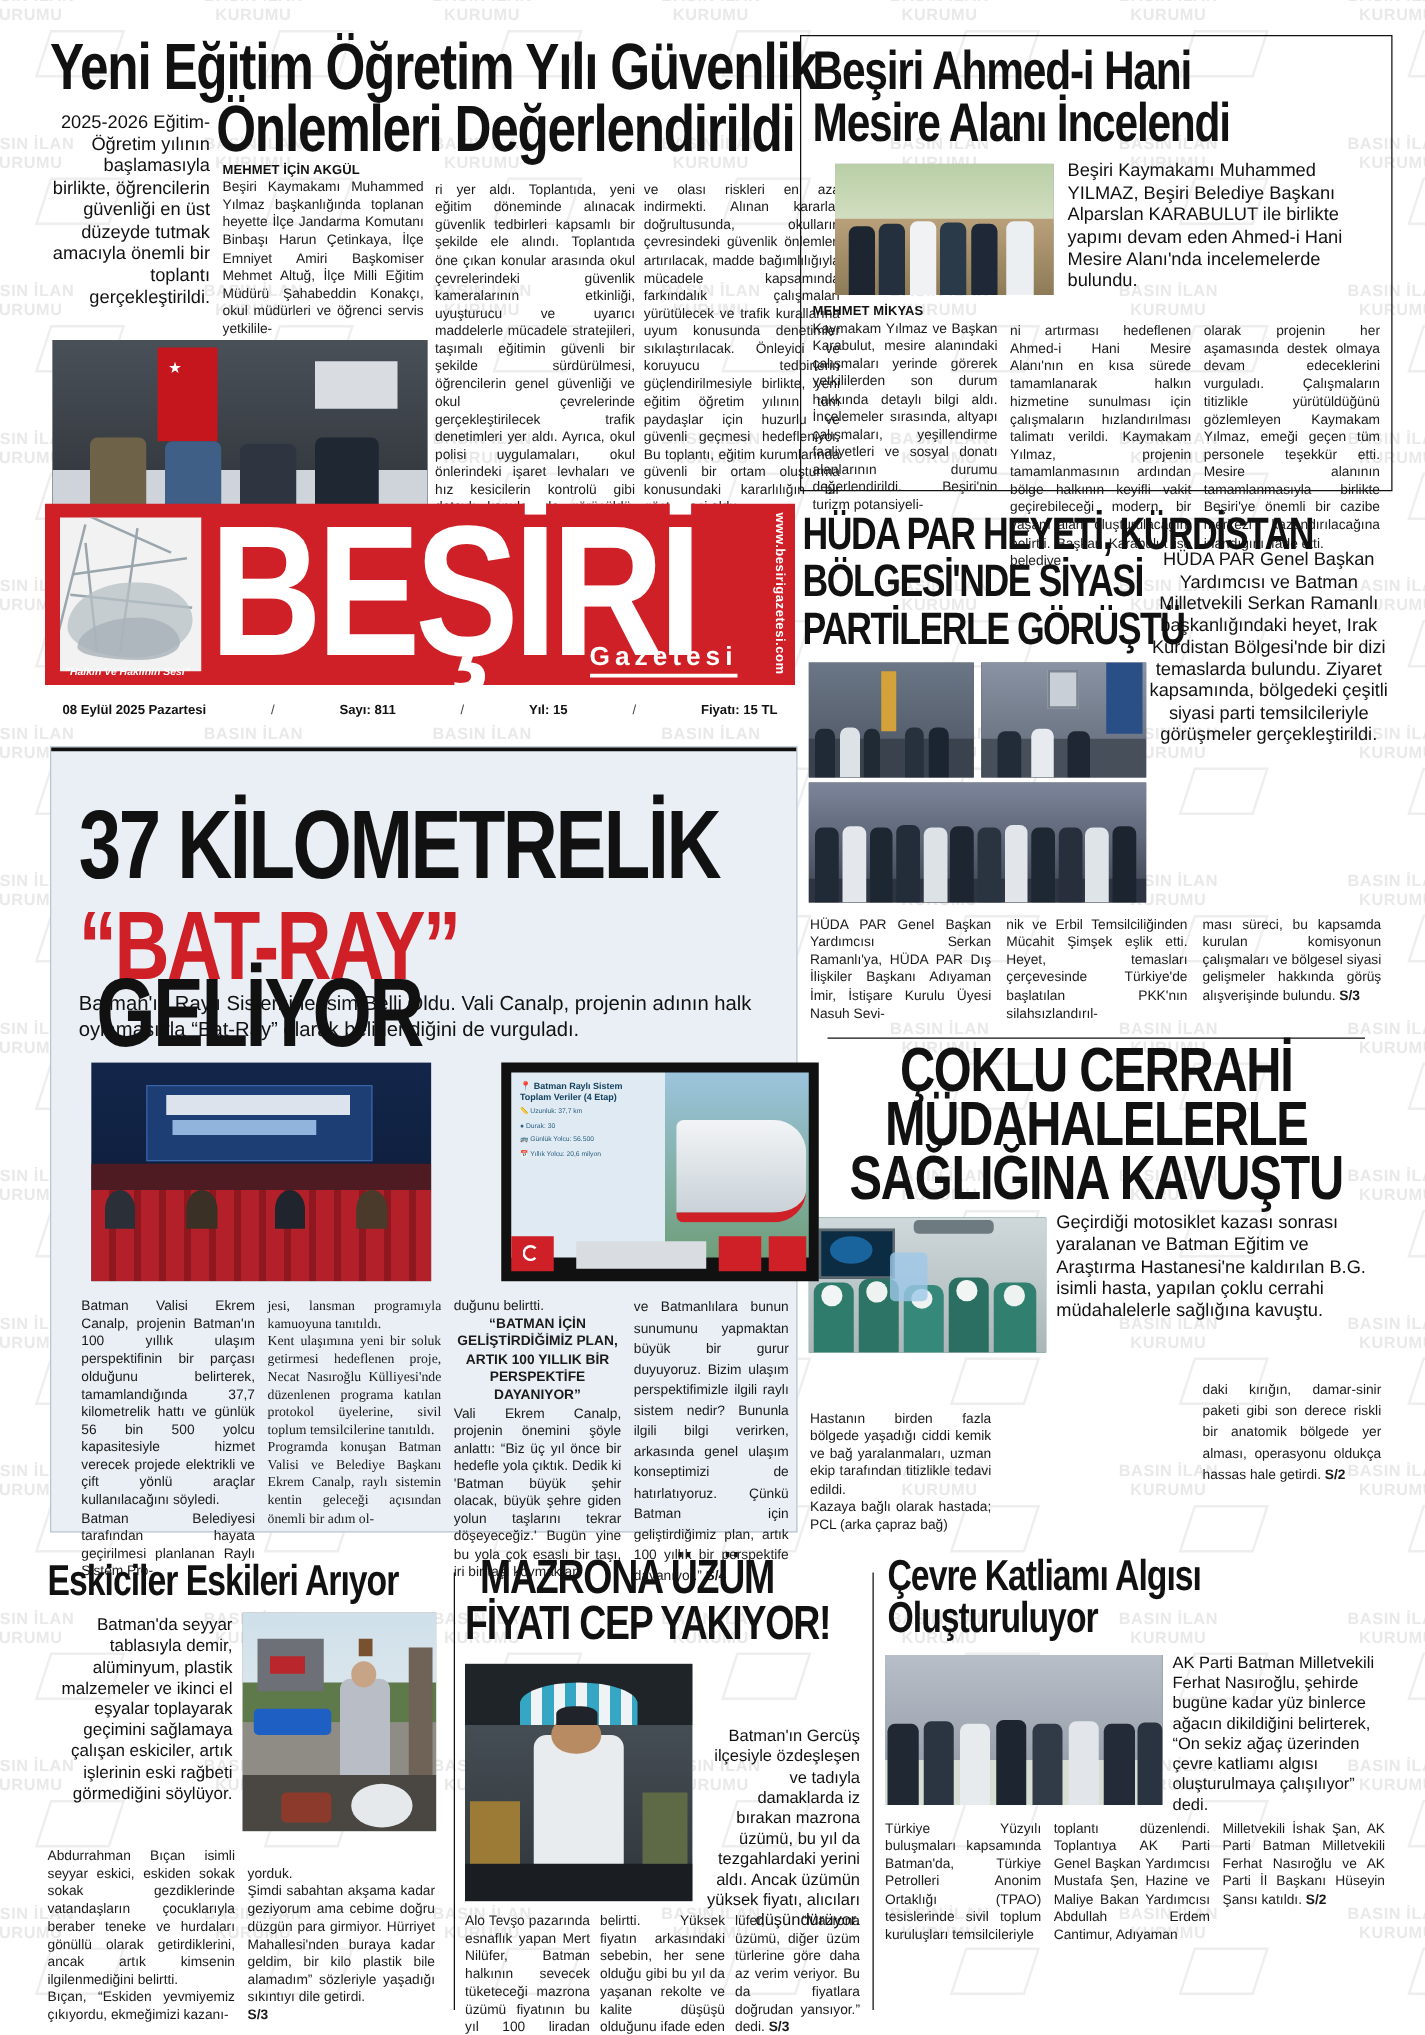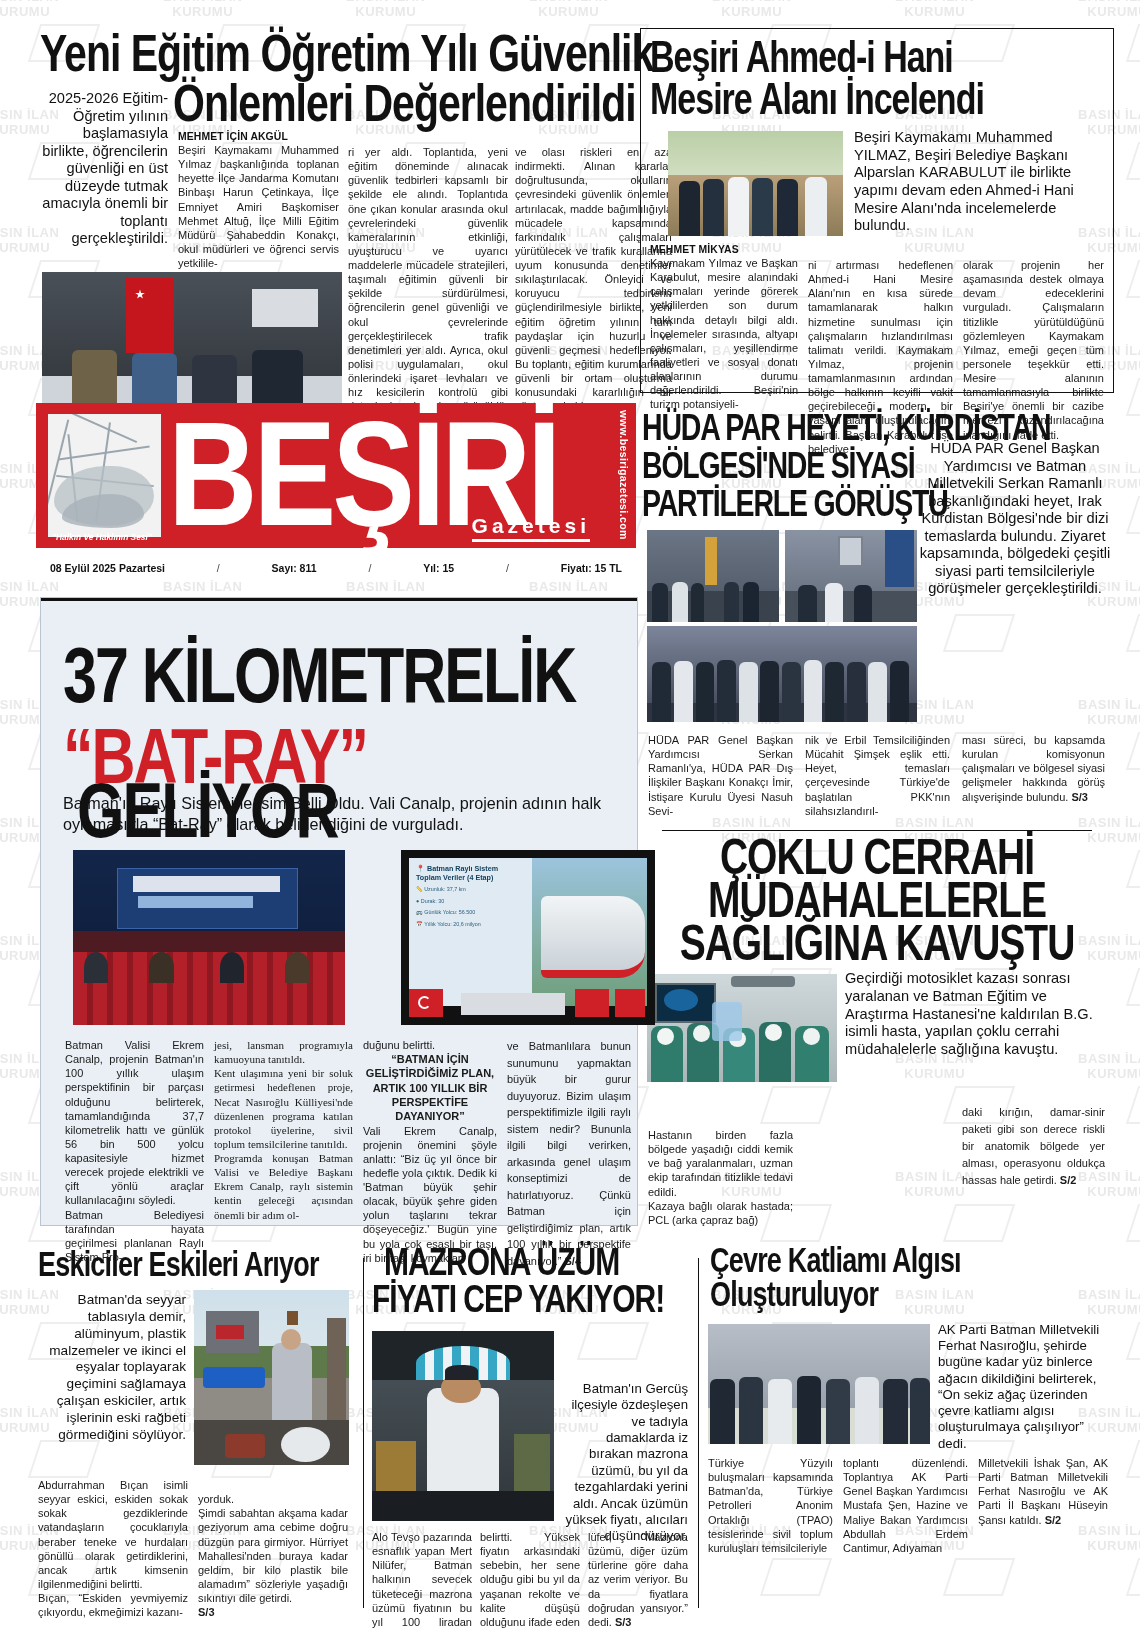--- a/index.html
+++ b/index.html
@@ -382,21 +382,21 @@
       <div class="fig" style="left:34%;width:7%;height:62%;background:#dde2e7;"></div>
       <div class="fig" style="left:42%;width:7%;height:64%;background:#1c2530;"></div>
       <div class="fig" style="left:50%;width:7%;height:62%;background:#2a3440;"></div>
       <div class="fig" style="left:58%;width:7%;height:65%;background:#e2e6ea;"></div>
       <div class="fig" style="left:66%;width:7%;height:62%;background:#1e2833;"></div>
       <div class="fig" style="left:74%;width:7%;height:63%;background:#262f3b;"></div>
       <div class="fig" style="left:82%;width:7%;height:62%;background:#dfe4e8;"></div>
       <div class="fig" style="left:90%;width:7%;height:64%;background:#1b242f;"></div>
     </div>
 
-    <div class="body-col" style="position:absolute;left:8px;top:325px;width:145px;">HÜDA PAR Genel Başkan Yardımcısı Serkan Ramanlı'ya, HÜDA PAR Dış İlişkiler Başkanı Konakçı İmir, İstişare Kurulu Üyesi Nasuh Sevi-</div>
+    <div class="body-col" style="position:absolute;left:8px;top:325px;width:145px;">HÜDA PAR Genel Başkan Yardımcısı Serkan Ramanlı'ya, HÜDA PAR Dış İlişkiler Başkanı Adıyaman İmir, İstişare Kurulu Üyesi Nasuh Sevi-</div>
     <div class="body-col" style="position:absolute;left:165px;top:325px;width:145px;">nik ve Erbil Temsilciliğinden Mücahit Şimşek eşlik etti. Heyet, temasları çerçevesinde Türkiye'de başlatılan PKK'nın silahsızlandırıl-</div>
     <div class="body-col" style="position:absolute;left:322px;top:325px;width:143px;">
       <span>ması süreci, bu kapsamda kurulan komisyonun çalışmaları ve bölgesel siyasi gelişmeler hakkında görüş alışverişinde bulundu.</span>
       <b>S/3</b>
     </div>
   </div>
 
   <div class="thin" style="position:absolute;left:662px;top:830px;width:430px;z-index:2;"></div>
   <div class="box" style="left:640px;top:836px;width:474px;height:390px;">
     <div class="hl" style="position:absolute;left:0;top:0;width:474px;font-size:39px;text-align:center;transform-origin:center top;">ÇOKLU CERRAHİ</div>

